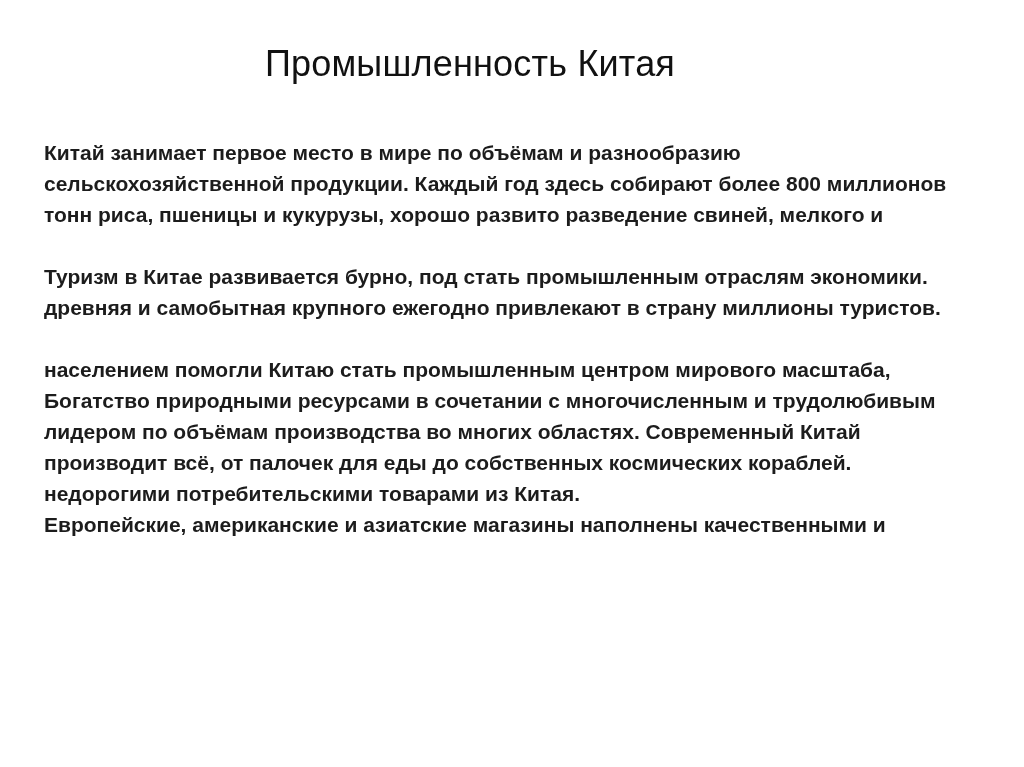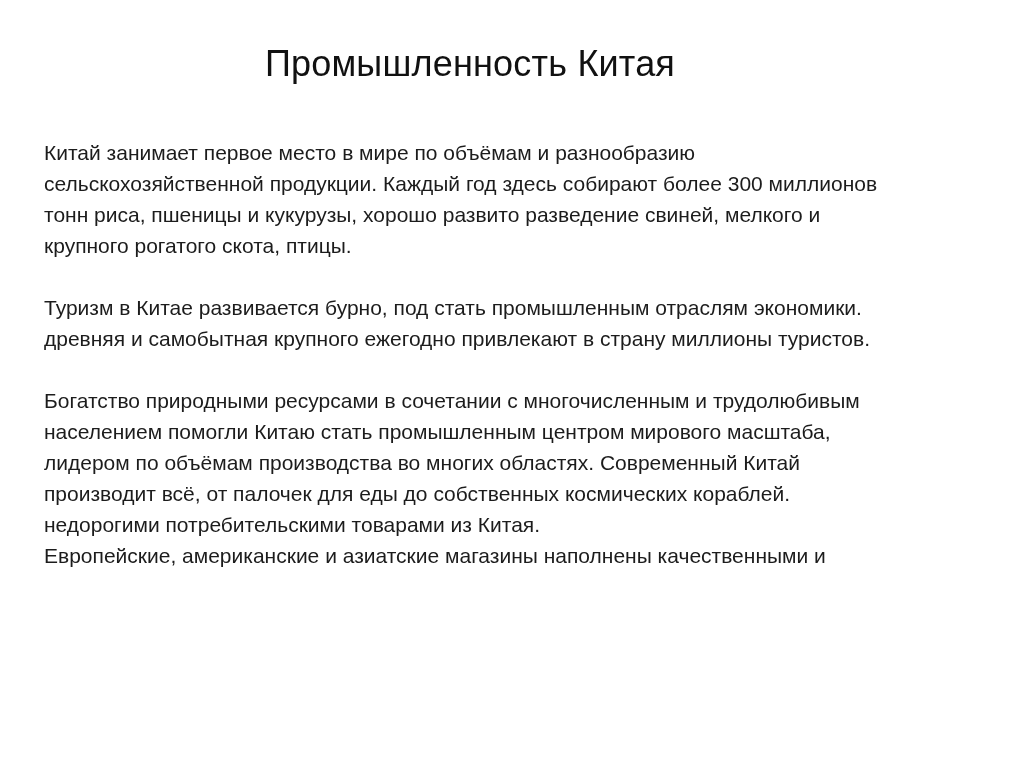--- a/index.html
+++ b/index.html
@@ -43,46 +43,46 @@
       color: #1c1c1c;
     }
     .para {
       margin: 0;
     }
     .line {
       display: block;
       height: 31px;
       line-height: 31px;
       white-space: nowrap;
+      font-weight: bold;
     }
     .gap {
       height: 31px;
     }
   </style>
 </head>
 <body>
 
 <div class="slide">
   <h1 class="title">Промышленность Китая</h1>
 
   <div class="body-text">
     <p class="para">
       <span class="line">Китай занимает первое место в мире по объёмам и разнообразию</span>
-      <span class="line">сельскохозяйственной продукции. Каждый год здесь собирают более 300 миллионов</span>
+      <span class="line">сельскохозяйственной продукции. Каждый год здесь собирают более 800 миллионов</span>
       <span class="line">тонн риса, пшеницы и кукурузы, хорошо развито разведение свиней, мелкого и</span>
-      <span class="line">крупного рогатого скота, птицы.</span>
     </p>
     <div class="gap"></div>
     <p class="para">
       <span class="line">Туризм в Китае развивается бурно, под стать промышленным отраслям экономики.</span>
       <span class="line">древняя и самобытная крупного ежегодно привлекают в страну миллионы туристов.</span>
     </p>
     <div class="gap"></div>
     <p class="para">
+      <span class="line">населением помогли Китаю стать промышленным центром мирового масштаба,</span>
       <span class="line">Богатство природными ресурсами в сочетании с многочисленным и трудолюбивым</span>
-      <span class="line">населением помогли Китаю стать промышленным центром мирового масштаба,</span>
       <span class="line">лидером по объёмам производства во многих областях. Современный Китай</span>
       <span class="line">производит всё, от палочек для еды до собственных космических кораблей.</span>
       <span class="line">недорогими потребительскими товарами из Китая.</span>
       <span class="line">Европейские, американские и азиатские магазины наполнены качественными и</span>
     </p>
   </div>
 </div>
 
 </body></html>

